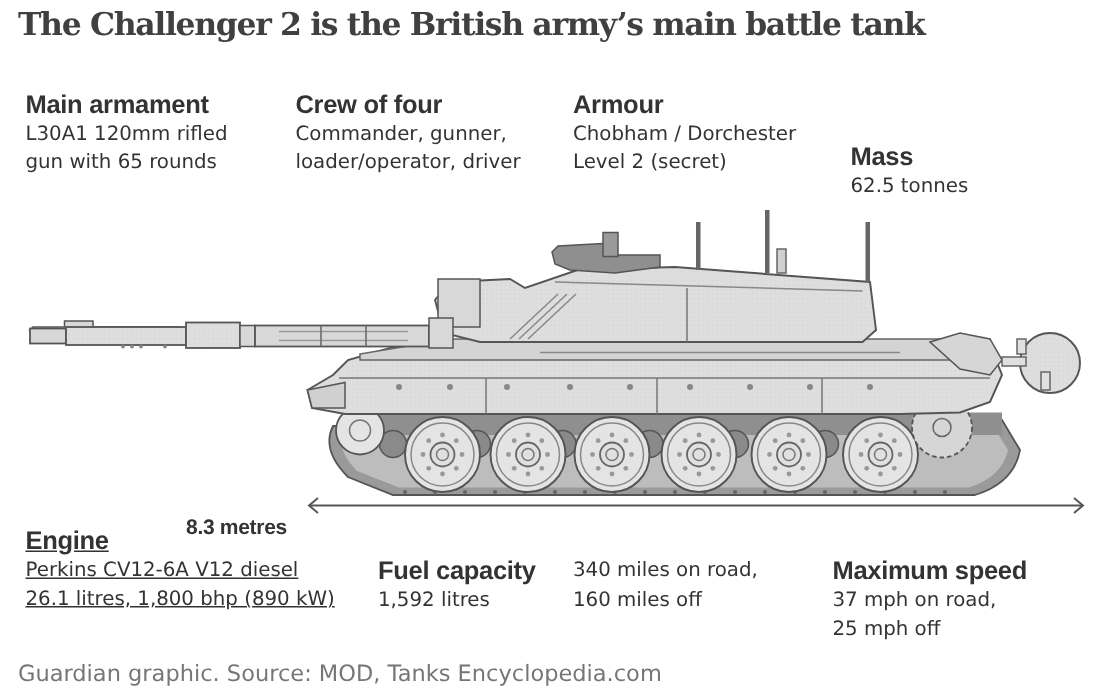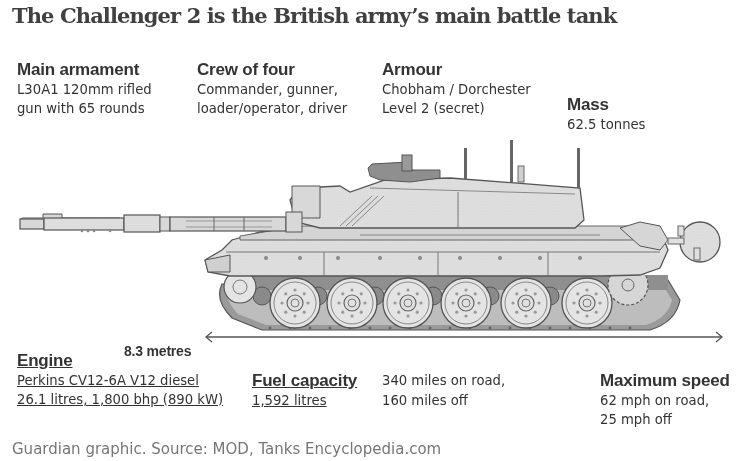--- a/index.html
+++ b/index.html
@@ -179,27 +179,27 @@
   <polyline points="716,332 722,337 716,342" fill="none" stroke="#555" stroke-width="1.3"></polyline>
 </svg>
 
 <div class="dim-label">8.3 metres</div>
 
 <div class="spec" style="left:17px; top:351px;text-decoration:underline;">
   <span class="label">Engine</span>
   <span class="val">Perkins CV12-6A V12 diesel</span>
   <span class="val">26.1 litres, 1,800 bhp (890 kW)</span>
 </div>
-<div class="spec" style="left:252px; top:371px;text-decoration:underline;">
+<div class="spec" style="left:252px; top:371px;">
   <span class="label">Fuel capacity</span>
   <span class="val">1,592 litres</span>
 </div>
 <div class="spec" style="left:382px; top:371px;">
   <span class="val">340 miles on road,</span>
   <span class="val">160 miles off</span>
 </div>
-<div class="spec" style="left:600px; top:371px;">
+<div class="spec" style="left:555px; top:371px;">
   <span class="label">Maximum speed</span>
-  <span class="val">62 mph on road,</span>
+  <span class="val">37 mph on road,</span>
   <span class="val">25 mph off</span>
 </div>
 
 <div class="source">Guardian graphic. Source: MOD, Tanks Encyclopedia.com</div>
 
 </body></html>

